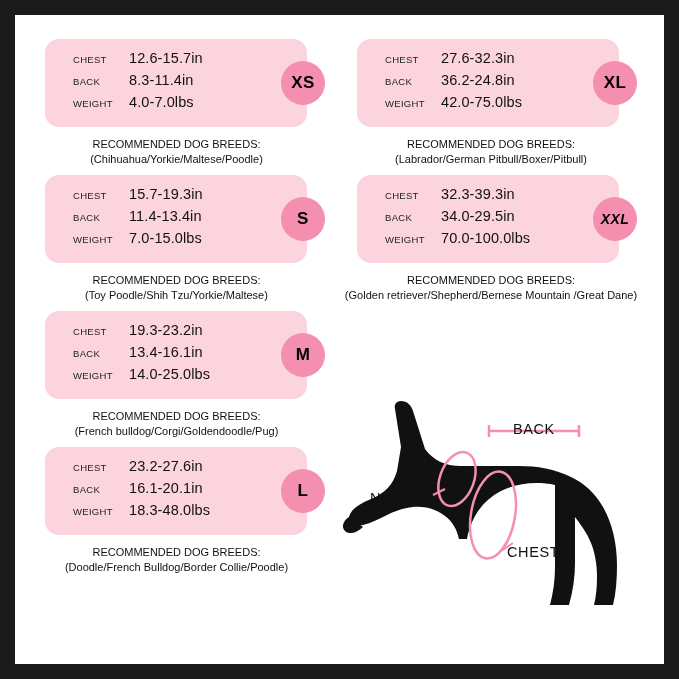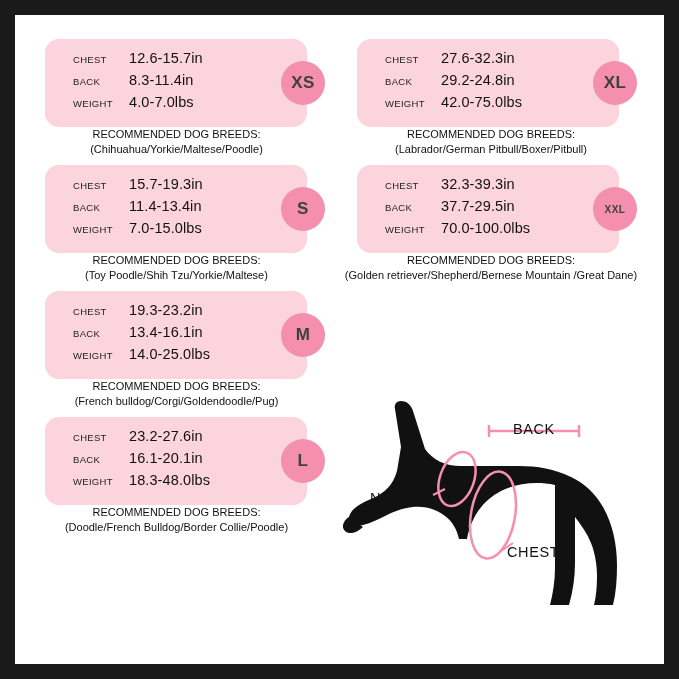--- a/index.html
+++ b/index.html
@@ -85,31 +85,31 @@
   }
   .badge {
     position: absolute;
     right: -18px;
     top: 50%;
     transform: translateY(-50%);
     width: 44px;
     height: 44px;
     border-radius: 50%;
     background: #f58fb0;
-    color: #404040;
+    color: #000000;
     display: flex;
     align-items: center;
     justify-content: center;
     font-size: 17px;
     font-weight: bold;
     letter-spacing: 0.5px;
   }
-  .badge.wide { font-size: 10px; }
+  .badge.wide { font-size: 14px; font-style: italic; }
   .breeds {
-    margin-top: 0;
+    margin-top: 10px;
     text-align: center;
     width: 295px;
     font-size: 11px;
     line-height: 15px;
     color: #111;
   }
   .breeds .title { display: block; }
   .breeds .list { display: block; }
 
   
@@ -237,21 +237,21 @@
       <div class="col-right">
 
         <div class="size-block">
           <div class="card">
             <div class="row">
               <span class="lab">CHEST</span>
               <span class="val">27.6-32.3in</span>
             </div>
             <div class="row">
               <span class="lab">BACK</span>
-              <span class="val">29.2-24.8in</span>
+              <span class="val">36.2-24.8in</span>
             </div>
             <div class="row">
               <span class="lab">WEIGHT</span>
               <span class="val">42.0-75.0lbs</span>
             </div>
             <div class="badge">XL</div>
           </div>
           <div class="breeds">
             <span class="title">RECOMMENDED DOG BREEDS:</span>
             <span class="list">(Labrador/German Pitbull/Boxer/Pitbull)</span>
@@ -259,21 +259,21 @@
         </div>
 
         <div class="size-block">
           <div class="card">
             <div class="row">
               <span class="lab">CHEST</span>
               <span class="val">32.3-39.3in</span>
             </div>
             <div class="row">
               <span class="lab">BACK</span>
-              <span class="val">37.7-29.5in</span>
+              <span class="val">34.0-29.5in</span>
             </div>
             <div class="row">
               <span class="lab">WEIGHT</span>
               <span class="val">70.0-100.0lbs</span>
             </div>
             <div class="badge wide">XXL</div>
           </div>
           <div class="breeds">
             <span class="title">RECOMMENDED DOG BREEDS:</span>
             <span class="list">(Golden retriever/Shepherd/Bernese Mountain /Great Dane)</span>

